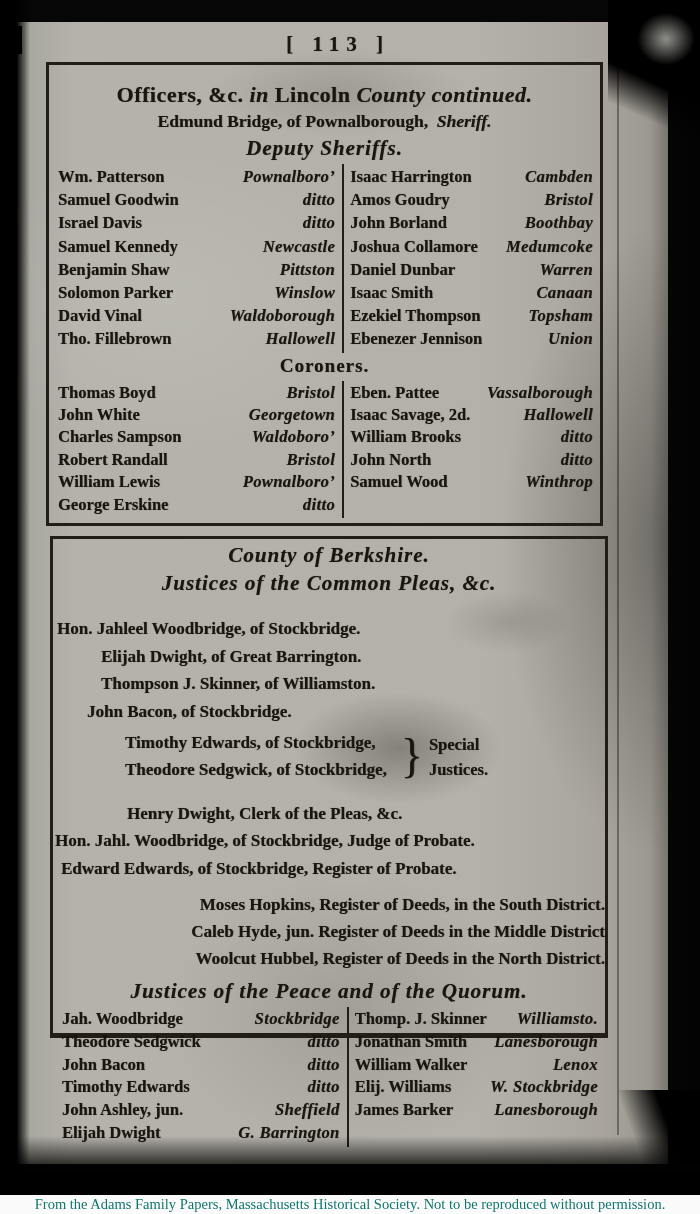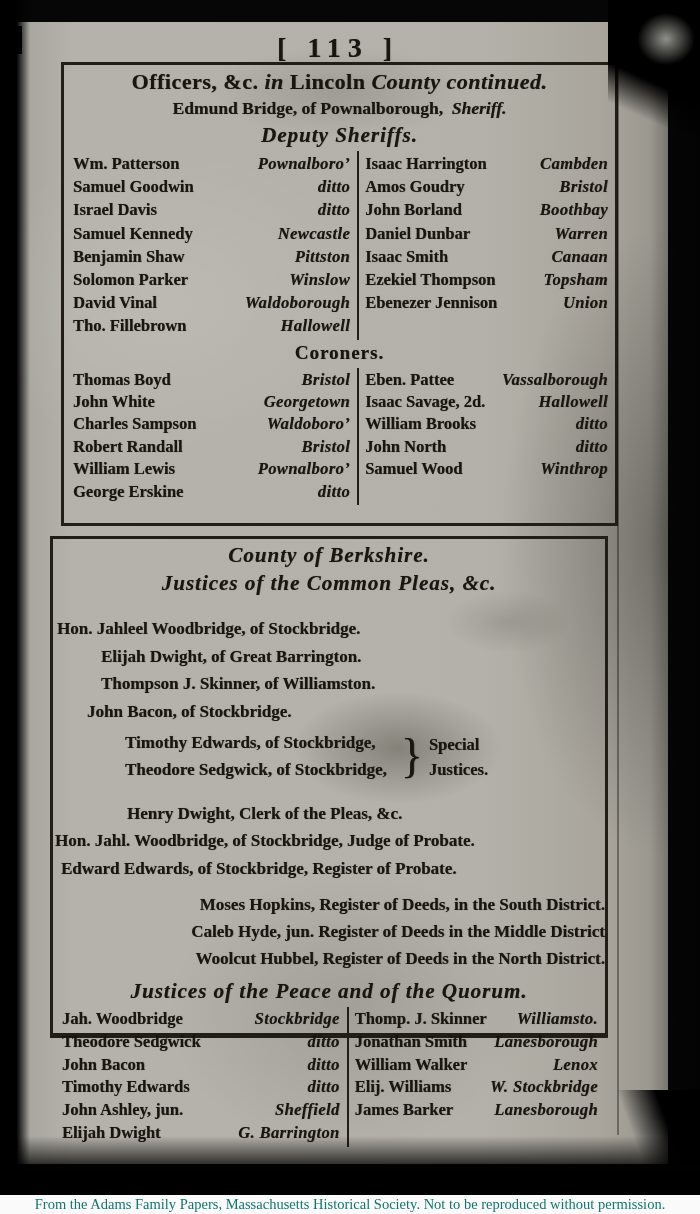--- a/index.html
+++ b/index.html
@@ -12,23 +12,23 @@
       radial-gradient(150px 80px at 390px 726px, rgba(25,20,12,0.30), transparent 70%),
       radial-gradient(90px 45px at 500px 600px, rgba(30,25,18,0.14), transparent 70%),
       radial-gradient(220px 420px at 658px 520px, rgba(0,0,0,0.28), transparent 75%),
       radial-gradient(300px 220px at 160px 280px, rgba(255,255,255,0.10), transparent 70%),
       radial-gradient(260px 200px at 340px 990px, rgba(0,0,0,0.10), transparent 70%),
       radial-gradient(170px 60px at 330px 70px, rgba(0,0,0,0.12), transparent 75%),
       linear-gradient(90deg,#a3a29b 0%,#b4b2aa 10%,#b3b1a9 72%,#a9a59c 90%,#96938b 100%);
   }
   .ink{text-shadow:0.4px 0.4px 0.7px rgba(12,9,5,0.55);}
   .pageno{position:absolute;left:0;top:10px;width:100%;text-align:center;
-          font-size:28px;font-weight:bold;letter-spacing:7px;}
+          font-size:21px;font-weight:bold;letter-spacing:7px;}
   .box{position:absolute;border:3px solid #221d16;background:transparent;}
-  .box1{left:53px;top:40px;width:557px;height:464px;padding-top:3px;}
+  .box1{left:38px;top:40px;width:557px;height:464px;padding-top:16px;}
   .box2{left:42px;top:514px;width:558px;height:502px;border-bottom-width:5px;padding-top:2px;}
   .title{text-align:center;font-size:22px;font-weight:bold;line-height:28px;letter-spacing:0.5px;}
   .sheriff{text-align:center;font-size:17.5px;font-weight:bold;line-height:25px;}
   .h-script{text-align:center;font-size:21px;font-weight:bold;font-style:italic;
             line-height:28px;letter-spacing:1px;}
   .h-roman{text-align:center;font-size:19px;font-weight:bold;line-height:26px;letter-spacing:1px;}
   .it{font-style:italic;}
   .cols{display:flex;align-items:stretch;margin-top:2px;}
   .col{padding:1px 7px 2px 9px;}
   .col-l{width:53.2%;}
@@ -124,20 +124,24 @@
             </div>
             <div class="row">
               <span class="nm">Amos Goudry</span>
               <span class="pl">Bristol</span>
             </div>
             <div class="row">
               <span class="nm">John Borland</span>
               <span class="pl">Boothbay</span>
             </div>
             <div class="row">
+              <span class="nm">Joshua Collamore</span>
+              <span class="pl">Medumcoke</span>
+            </div>
+            <div class="row">
               <span class="nm">Daniel Dunbar</span>
               <span class="pl">Warren</span>
             </div>
             <div class="row">
               <span class="nm">Isaac Smith</span>
               <span class="pl">Canaan</span>
             </div>
             <div class="row">
               <span class="nm">Ezekiel Thompson</span>
               <span class="pl">Topsham</span>

